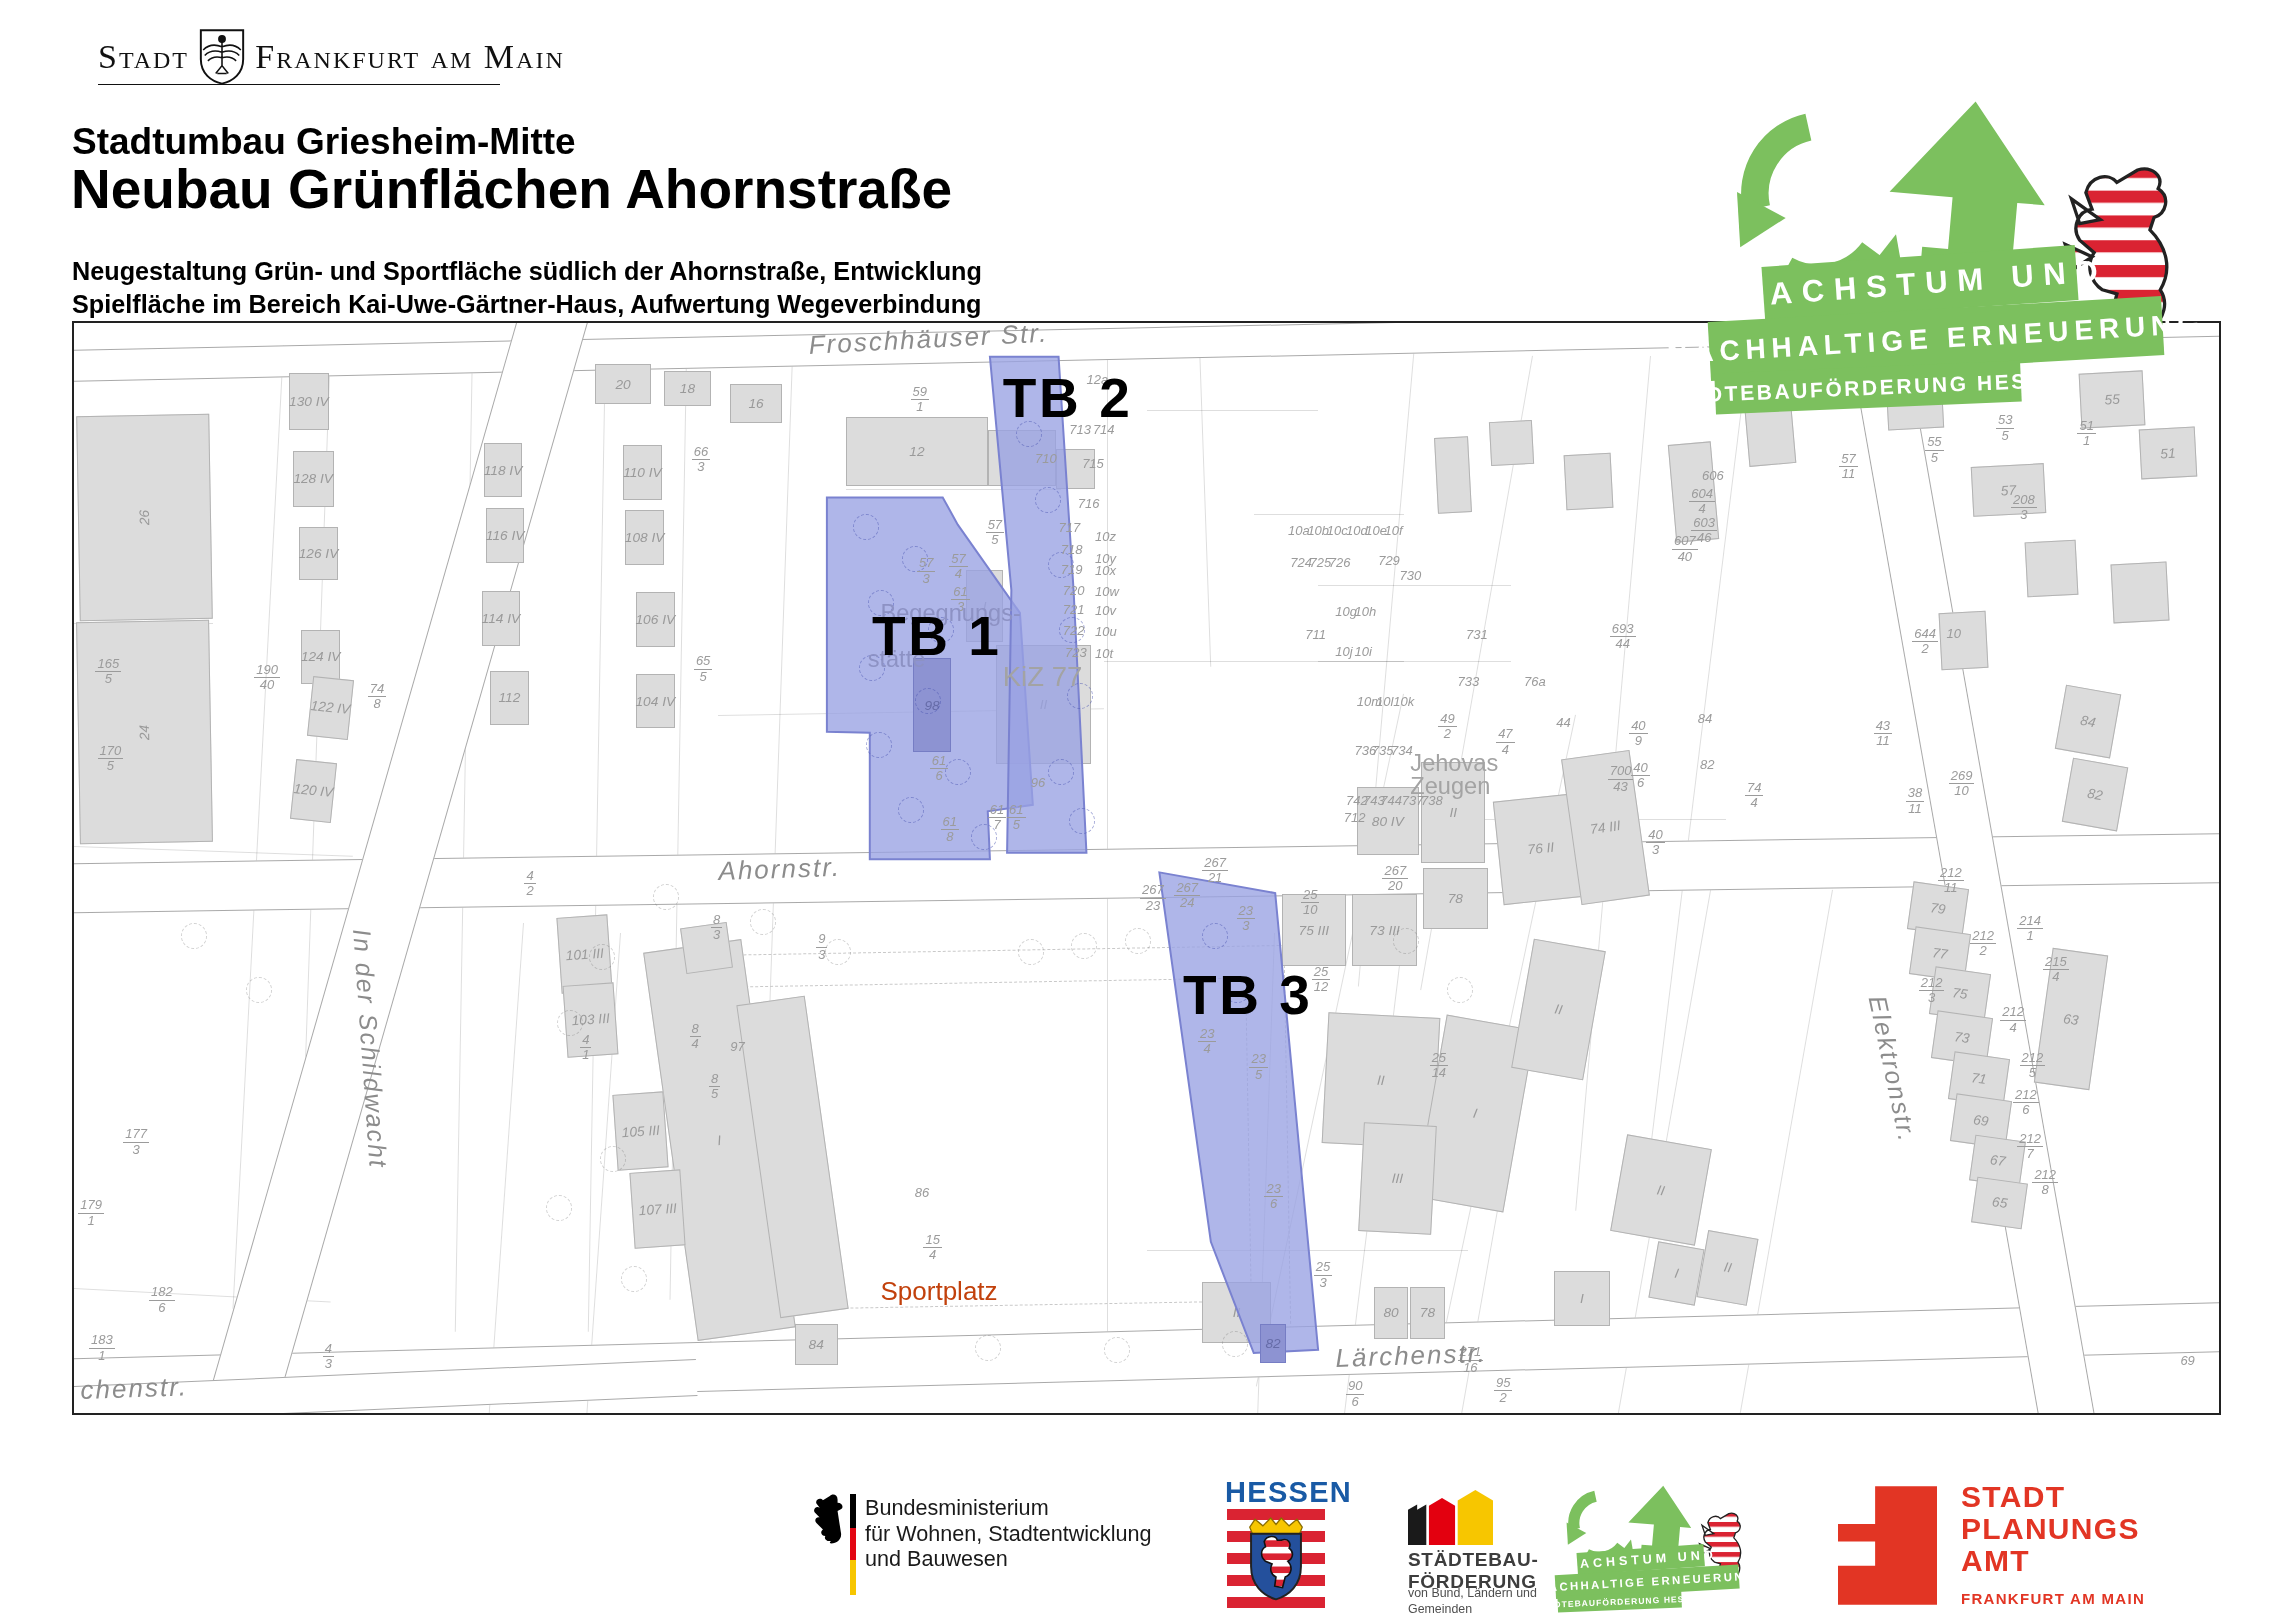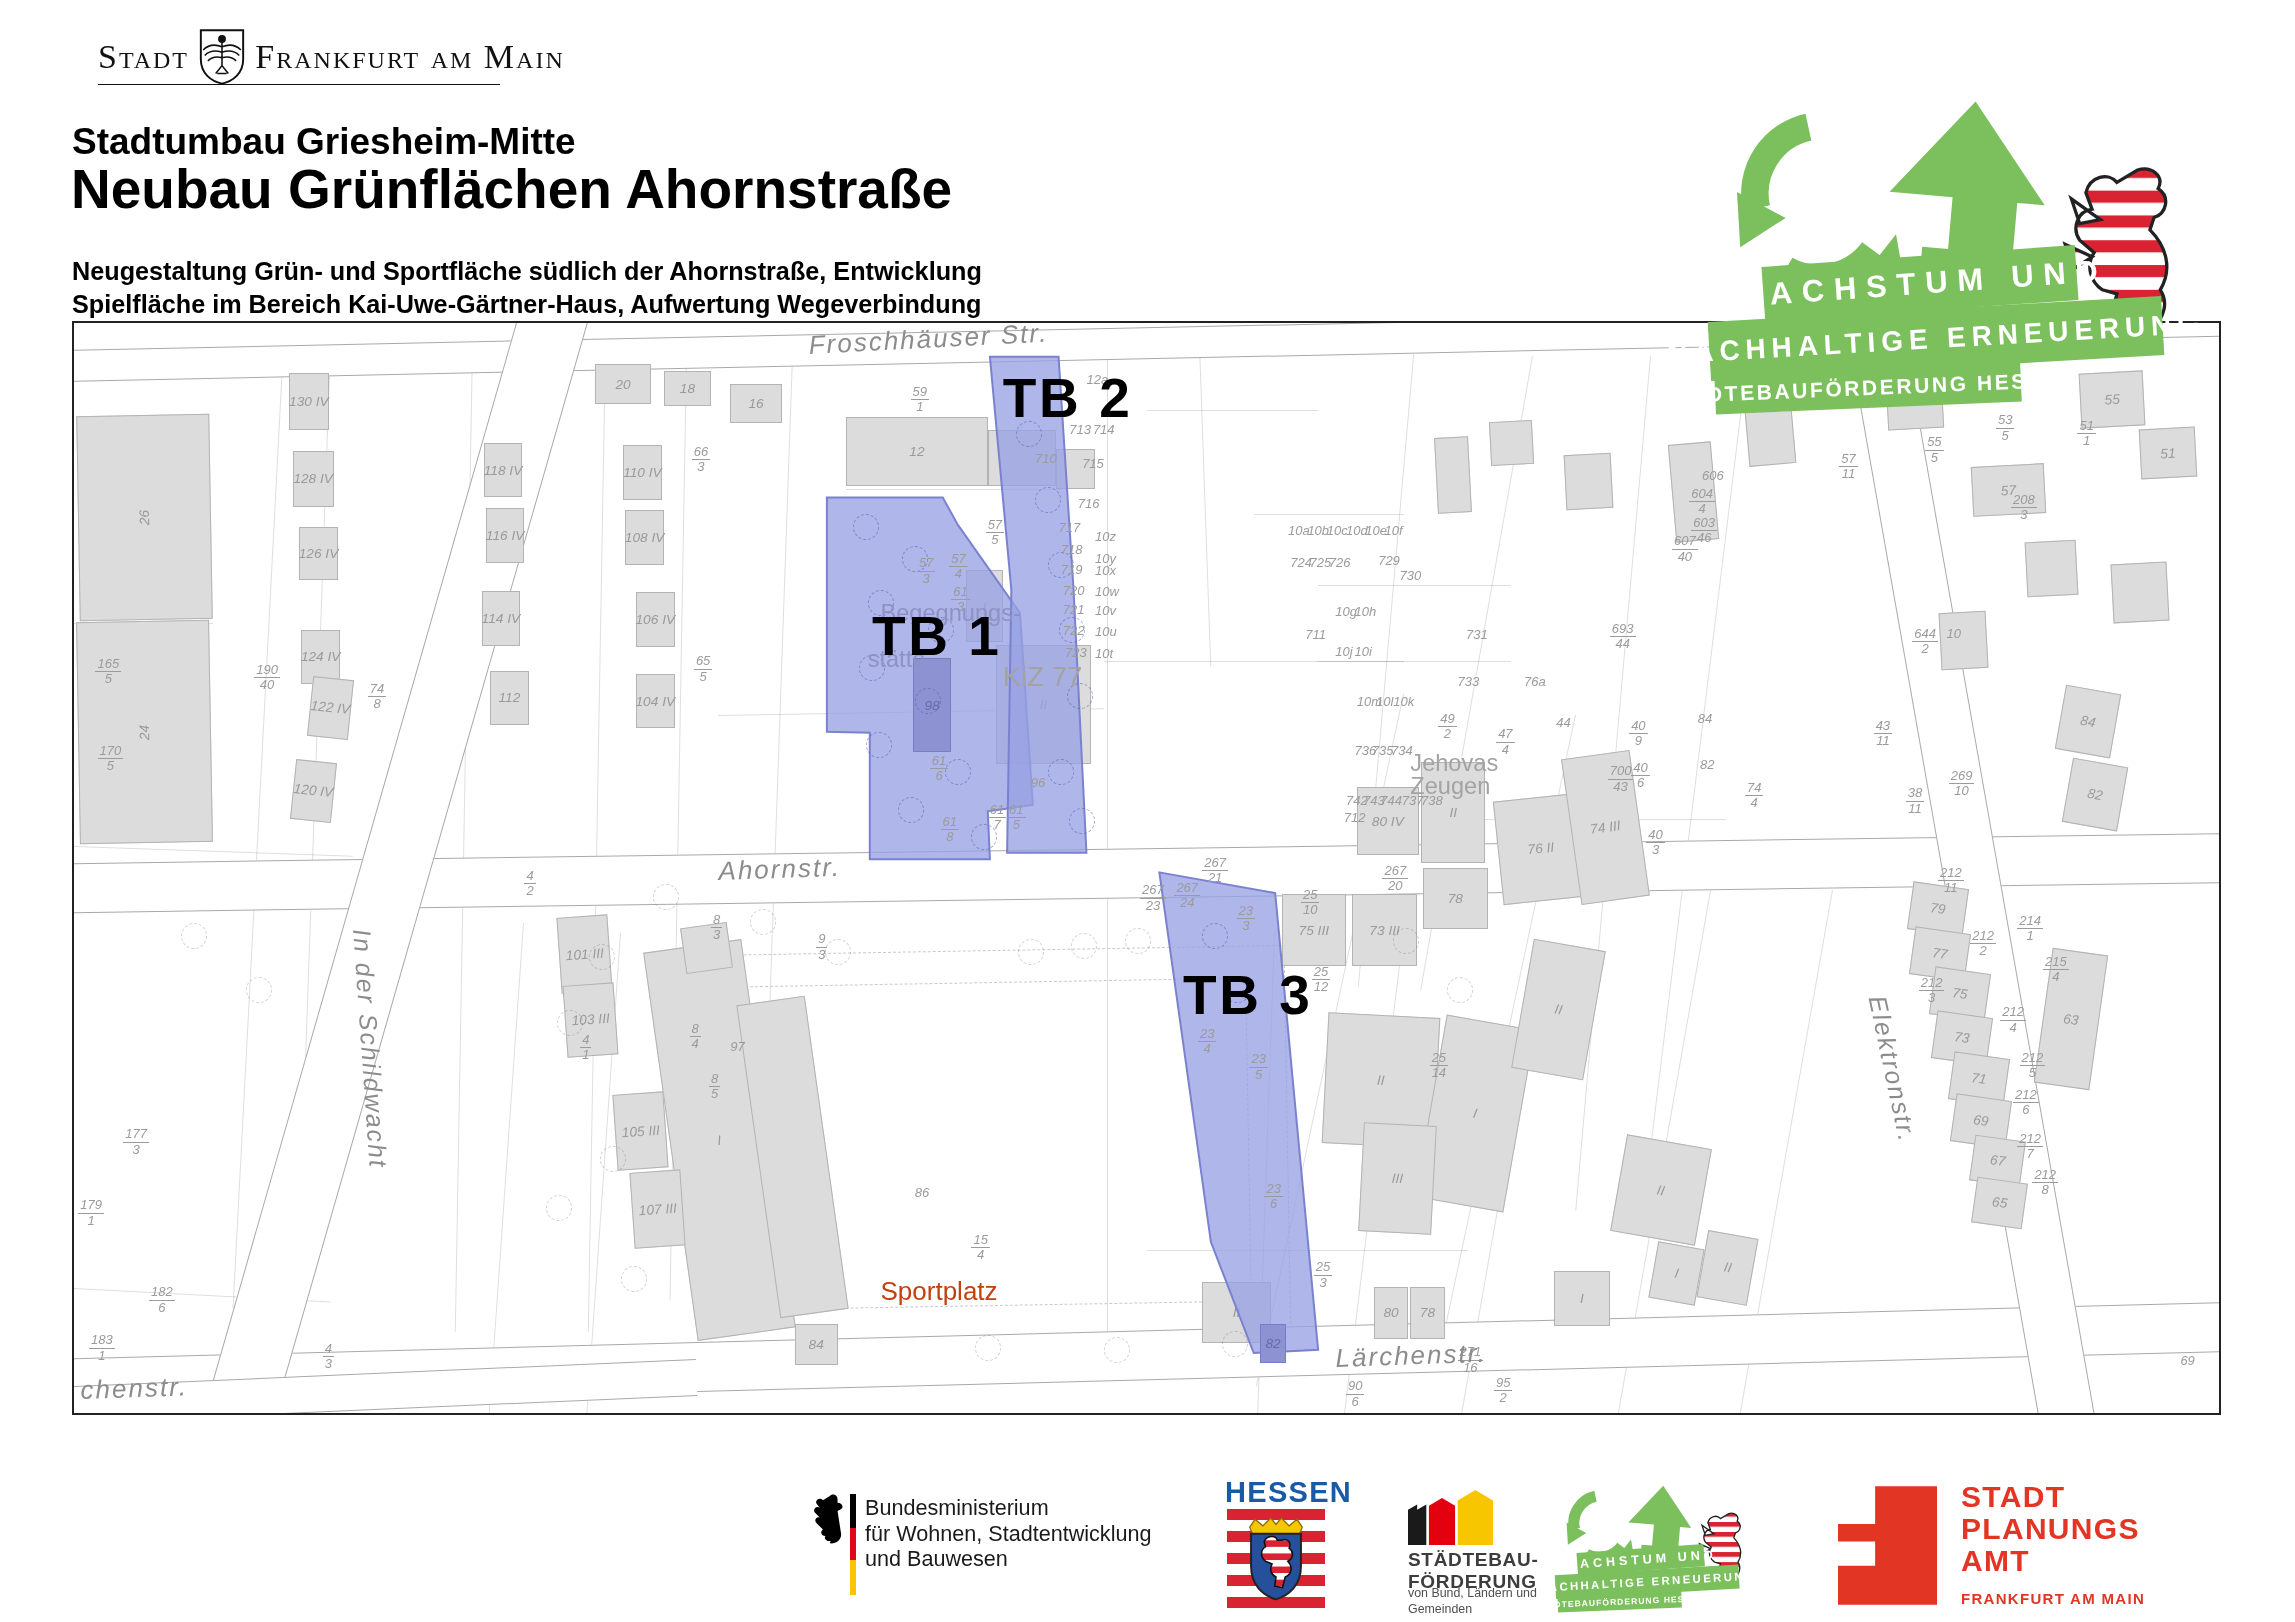--- a/index.html
+++ b/index.html
@@ -699,21 +699,21 @@
         <span class="fbot">16</span>
       </div>
       <div class="pnum" style="left: 66.2%; top: 96.6%;">
         <span class="ftop">95</span>
         <span class="fbot">2</span>
       </div>
       <div class="pnum" style="left: 59.3%; top: 96.9%;">
         <span class="ftop">90</span>
         <span class="fbot">6</span>
       </div>
-      <div class="pnum" style="left: 39.6%; top: 83.5%; margin-left: 48px;">
+      <div class="pnum" style="left: 39.6%; top: 83.5%;">
         <span class="ftop">15</span>
         <span class="fbot">4</span>
       </div>
       <div class="pnum" style="left: 23.6%; top: 65.1%;">
         <span class="ftop">4</span>
         <span class="fbot">1</span>
       </div>
       <div class="pnum" style="left: 21%; top: 50.1%;">
         <span class="ftop">4</span>
         <span class="fbot">2</span>

